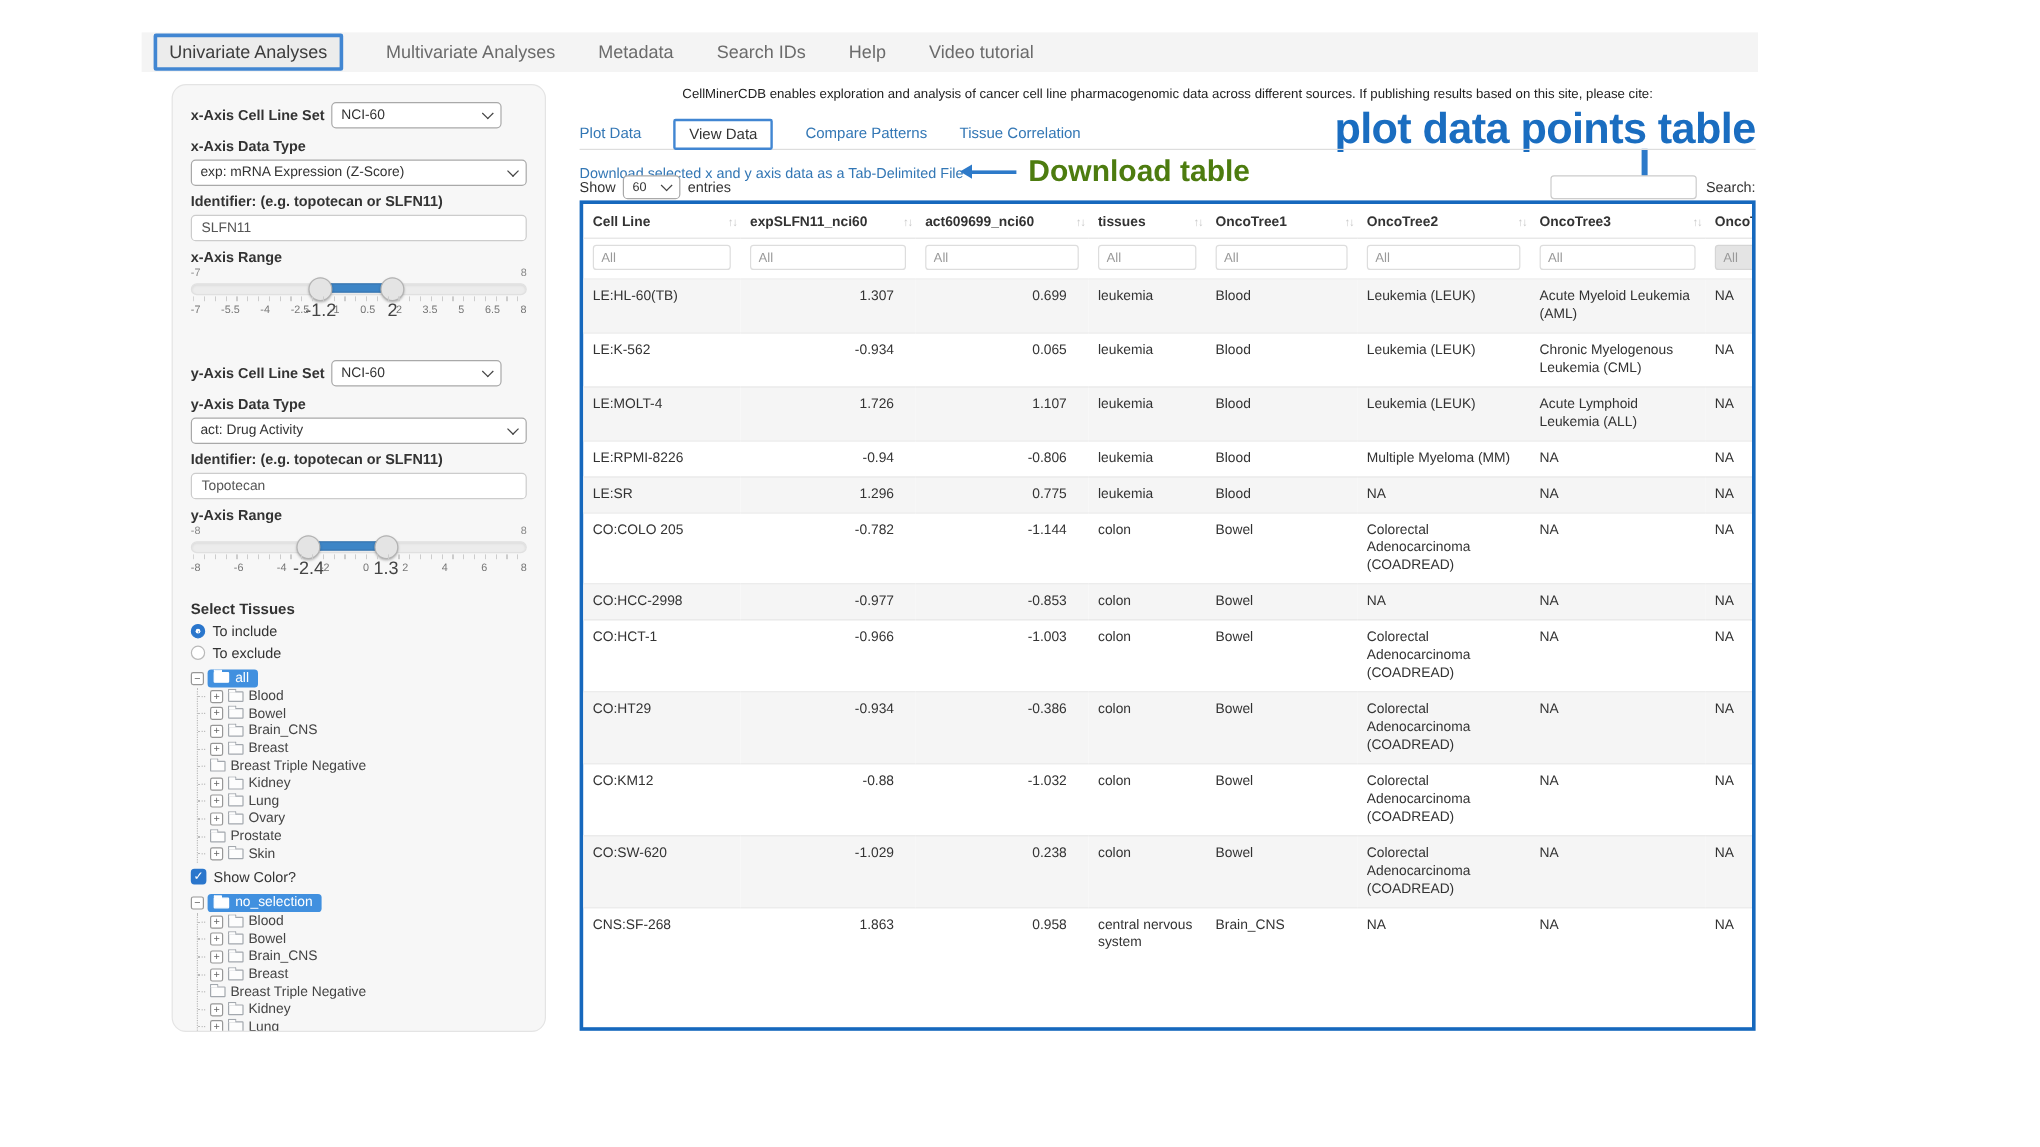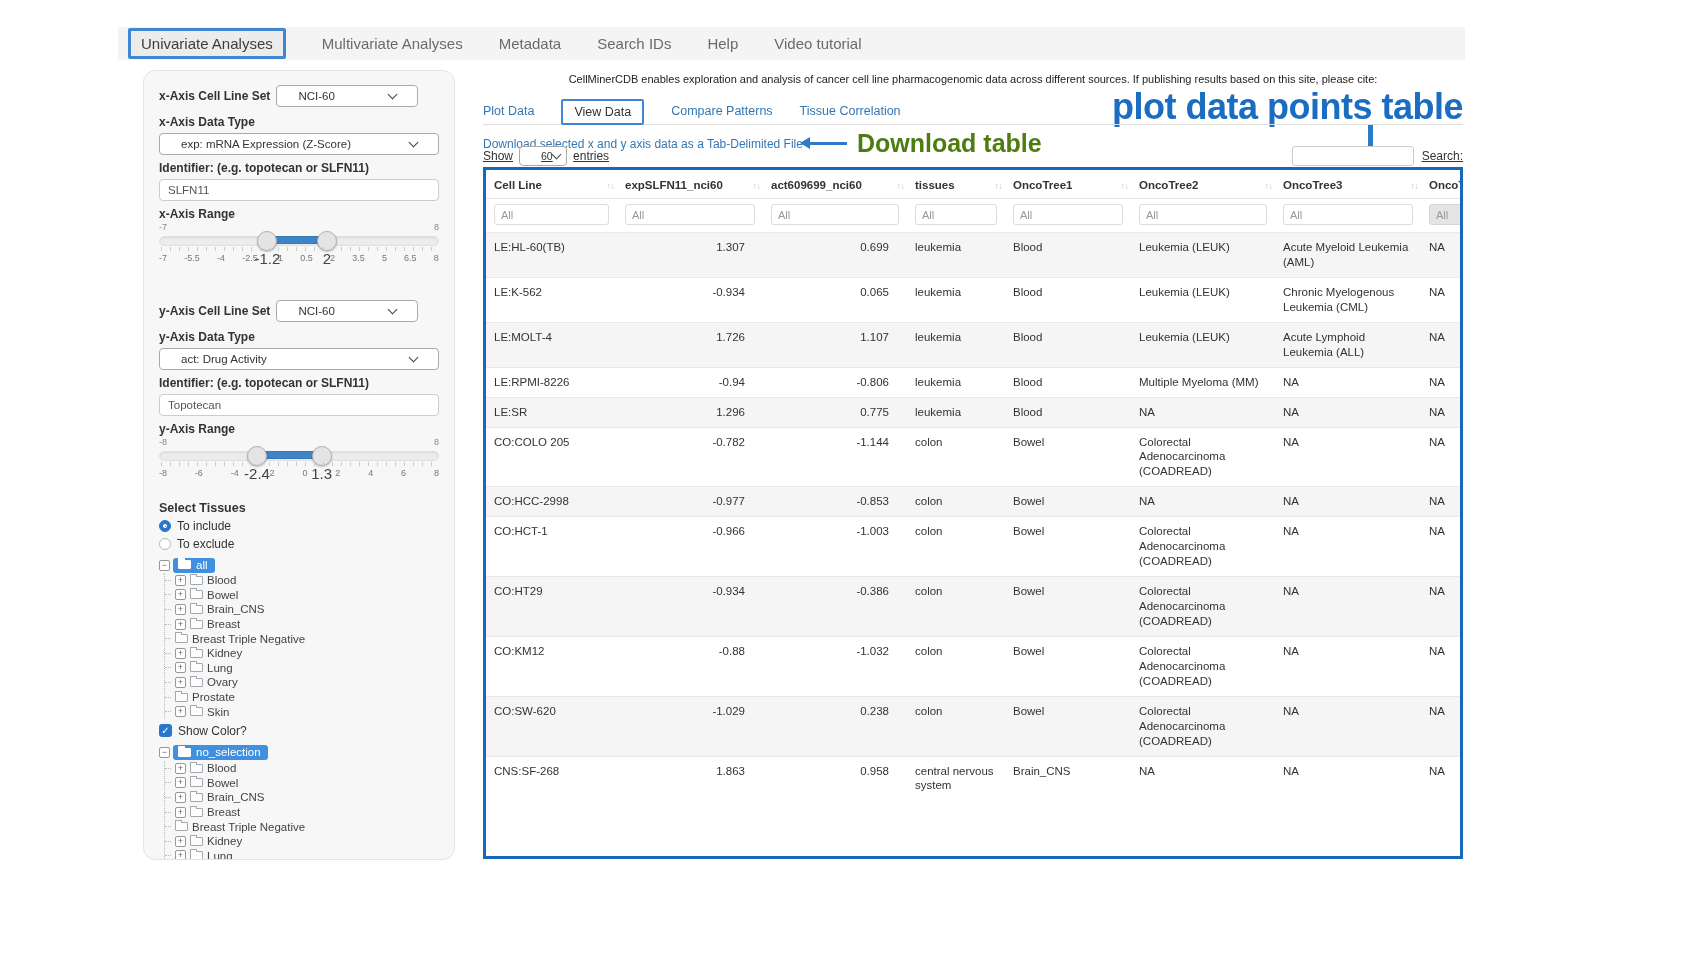--- a/index.html
+++ b/index.html
@@ -11,21 +11,21 @@
   .nav-item{white-space:nowrap;cursor:pointer;}
   .nav-item.active{color:#3d3d3d;background:#ececec;border:3px solid #4186d2;border-radius:2px;padding:4px 10px;}
 
   
   #sidebar{position:absolute;left:143px;top:70px;width:312px;height:790px;background:#f7f7f7;
     border:1px solid #e4e4e4;border-radius:12px;padding:14px 15px;box-sizing:border-box;overflow:hidden;font-size:12px;}
   .inline-field{display:flex;align-items:center;gap:6px;margin-bottom:8px;height:22px;}
   .f-label{font-weight:bold;font-size:12px;color:#333;white-space:nowrap;}
   .blk-label{font-weight:bold;font-size:12px;color:#333;height:15px;line-height:15px;}
   .select-box{display:flex;align-items:center;justify-content:space-between;background:#fff;border:1px solid #a9a9a9;
-    border-radius:4px;height:22px;padding:0 21px;font-size:11.5px;color:#333;box-sizing:border-box;cursor:pointer;}
+    border-radius:4px;height:22px;padding:0 7px;font-size:11.5px;color:#333;box-sizing:border-box;cursor:pointer;}
   .select-box .chev{width:6px;height:6px;border-right:1.6px solid #444;border-bottom:1.6px solid #444;
     transform:rotate(45deg);margin-top:-3px;flex:none;}
   .w140{width:142px;}
   .full{width:100%;margin-bottom:6px;}
   .text-input{width:100%;box-sizing:border-box;height:22px;border:1px solid #ccc;border-radius:4px;background:#fff;
     padding:0 8px;font-size:11.5px;color:#555;margin:3px 0 6px;}
   .slider{position:relative;height:42px;}
   .slider .s-min{position:absolute;top:0;left:0;font-size:9px;color:#888;}
   .slider .s-max{position:absolute;top:0;right:0;font-size:9px;color:#888;}
   .slider .s-low,.slider .s-high{position:absolute;top:0;transform:translateX(-50%);font-size:15px;color:#444;margin-top:28px;}
@@ -75,21 +75,21 @@
   #tab-bar{position:absolute;left:483px;top:98px;width:980px;height:27px;display:flex;align-items:center;gap:27px;
     font-size:12.5px;border-bottom:1px solid #ddd;box-sizing:border-box;}
   .tab{color:#3377b5;white-space:nowrap;cursor:pointer;}
   .tab.active{color:#333;border:2.5px solid #4186d2;border-radius:2px;padding:4px 11px;background:#fff;margin-top:2px;}
   #download-row{position:absolute;left:483px;top:129px;display:flex;align-items:center;font-size:12px;}
   #download-link{color:#3377b5;cursor:pointer;}
   #arrow-left{width:38px;height:3px;background:#2d7ac9;margin-left:6px;position:relative;flex:none;}
   #arrow-left::before{content:"";position:absolute;left:-9px;top:-5px;border-top:6.5px solid transparent;
     border-bottom:6.5px solid transparent;border-right:10px solid #2d7ac9;}
   #annotation-download{font-weight:bold;font-size:25px;color:#4d7c0f;margin-left:10px;}
-  #controls-row{position:absolute;left:483px;top:146px;width:980px;display:flex;align-items:center;font-size:12px;color:#333;text-decoration:underline;}
+  #controls-row{position:absolute;left:483px;top:146px;width:980px;display:flex;align-items:center;font-size:12px;color:#333;}
   #entries-select{width:48px;height:20px;margin:0 6px;font-size:10.5px;}
   #search-group{margin-left:auto;display:flex;align-items:center;gap:8px;}
   #search-input{width:122px;height:20px;border:1px solid #ccc;border-radius:3px;background:#fff;box-sizing:border-box;padding:0 6px;font-size:11px;}
 
   
   #table-wrap{position:absolute;left:483px;top:167px;width:980px;height:692px;border:3px solid #1668bd;
     box-sizing:border-box;overflow:hidden;background:#fff;}
   #data-table{width:100%;border-collapse:collapse;table-layout:fixed;font-size:11.5px;color:#333;}
   #data-table thead th{font-weight:bold;text-align:left;padding:9px 18px 7px 8px;position:relative;
     border-bottom:1px solid #e3e3e3;vertical-align:top;font-size:11.5px;}

